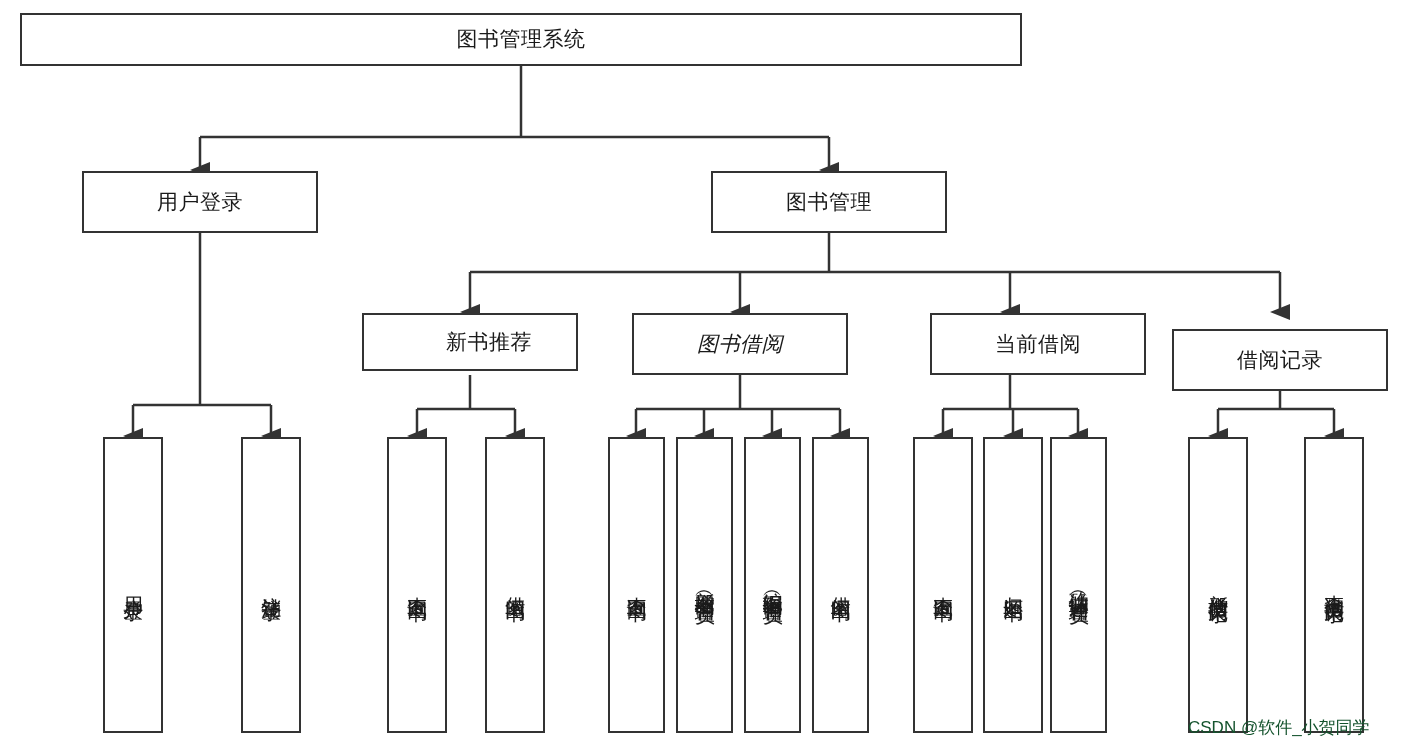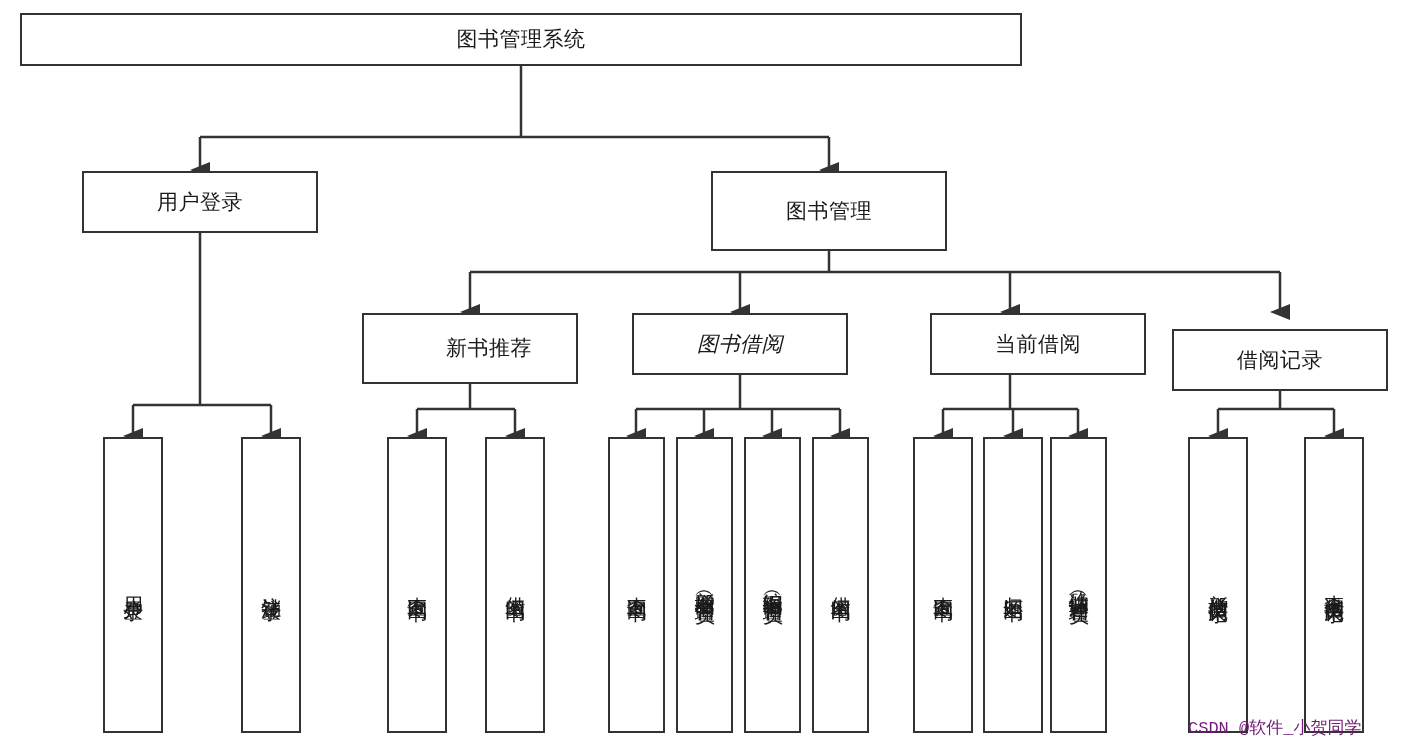--- a/index.html
+++ b/index.html
@@ -51,22 +51,22 @@
     line-height: 1.28;
     letter-spacing: 2px;
     white-space: normal;
     max-height: 100%;
   }
   .watermark {
     position: absolute;
     left: 1188px;
     top: 716px;
     font-size: 17px;
-    color: #701a75;
-    font-family: Liberation Mono, monospace;
+    color: #14532d;
+    font-family: Liberation Sans, sans-serif;
     white-space: nowrap;
     user-select: none;
   }
 </style>
 </head>
 <body>
 
 <div id="canvas">
 
   <svg id="edges" viewBox="0 0 1405 747" xmlns="http://www.w3.org/2000/svg">
@@ -113,26 +113,26 @@
   </svg>
 
   <div class="node root" id="node-root" style="left: 20px; top: 13px; width: 1002px; height: 53px; text-align: right;">
     <span class="label">图书管理系统</span>
   </div>
 
   <div id="level1-holder">
       <div class="node level1" id="node-user_login" style="left: 82px; top: 171px; width: 236px; height: 62px;">
         <span class="label">用户登录</span>
       </div>
-      <div class="node level1" id="node-book_manage" style="left: 711px; top: 171px; width: 236px; height: 80px;">
+      <div class="node level1" id="node-book_manage" style="left: 711px; top: 171px; width: 236px; height: 62px;">
         <span class="label">图书管理</span>
       </div>
     </div>
   <div id="level2-holder">
-      <div class="node level2" id="node-new_book_rec" style="left: 362px; top: 313px; width: 216px; height: 71px; padding-left: 38px;">
+      <div class="node level2" id="node-new_book_rec" style="left: 362px; top: 313px; width: 216px; height: 58px; padding-left: 38px;">
         <span class="label">新书推荐</span>
       </div>
       <div class="node level2" id="node-book_borrow" style="left: 632px; top: 313px; width: 216px; height: 62px; font-style: italic;">
         <span class="label">图书借阅</span>
       </div>
       <div class="node level2" id="node-current_borrow" style="left: 902px; top: 313px; width: 216px; height: 62px; margin-left: 28px;">
         <span class="label">当前借阅</span>
       </div>
       <div class="node level2" id="node-borrow_record" style="left: 1172px; top: 313px; width: 216px; height: 62px; margin-top: 16px;">
         <span class="label">借阅记录</span>

